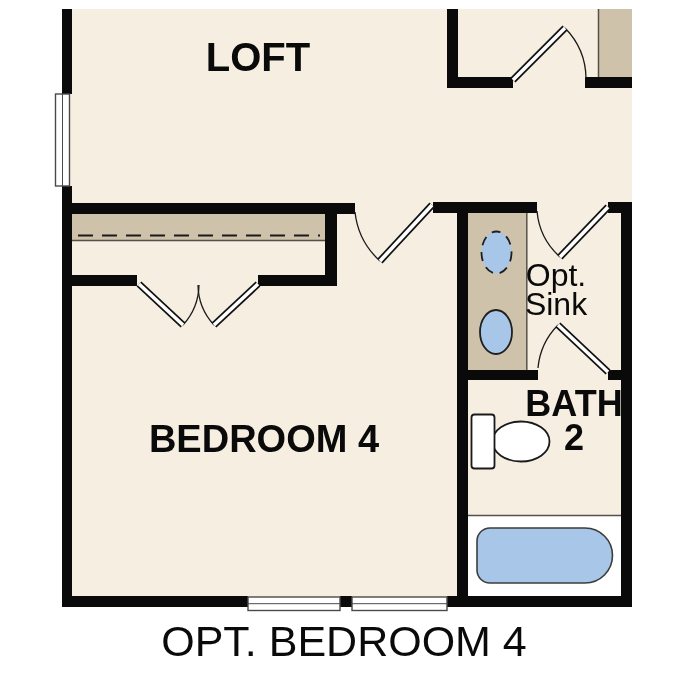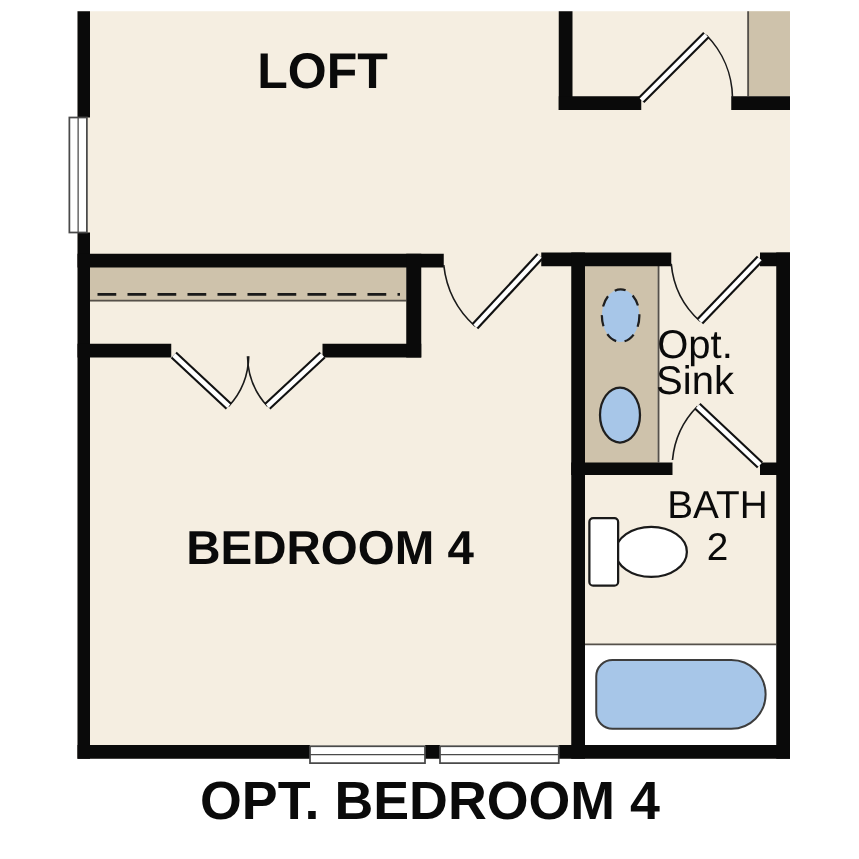--- a/index.html
+++ b/index.html
@@ -41,22 +41,22 @@
   .label {
     position: absolute;
     transform: translateX(-50%);
     color: #0a0a0a;
     text-align: center;
     white-space: nowrap;
   }
   .lbl-loft    { left: 258px; top: 37px;  font-size: 40px; line-height: 40px; font-weight: bold; }
   .lbl-bedroom { left: 264px; top: 420px; font-size: 38px; line-height: 38px; font-weight: bold; }
   .lbl-optsink { left: 556px; top: 261px; font-size: 32px; line-height: 29px; font-weight: normal; }
-  .lbl-bath    { left: 574px; top: 387px; font-size: 31px; line-height: 34px; font-weight: normal; }
-  .lbl-title   { left: 344px; top: 620px; font-size: 43px; line-height: 43px; font-weight: bold; text-align: center; }
+  .lbl-bath    { left: 574px; top: 387px; font-size: 36px; line-height: 34px; font-weight: bold; }
+  .lbl-title   { left: 344px; top: 620px; font-size: 43px; line-height: 43px; font-weight: normal; text-align: center; }
 </style>
 </head>
 <body>
 
 <div class="stage">
 
   <svg class="plan" width="687" height="687" viewBox="0 0 687 687">
 
     <rect class="floor" x="62" y="9" width="570" height="598"></rect>
 

